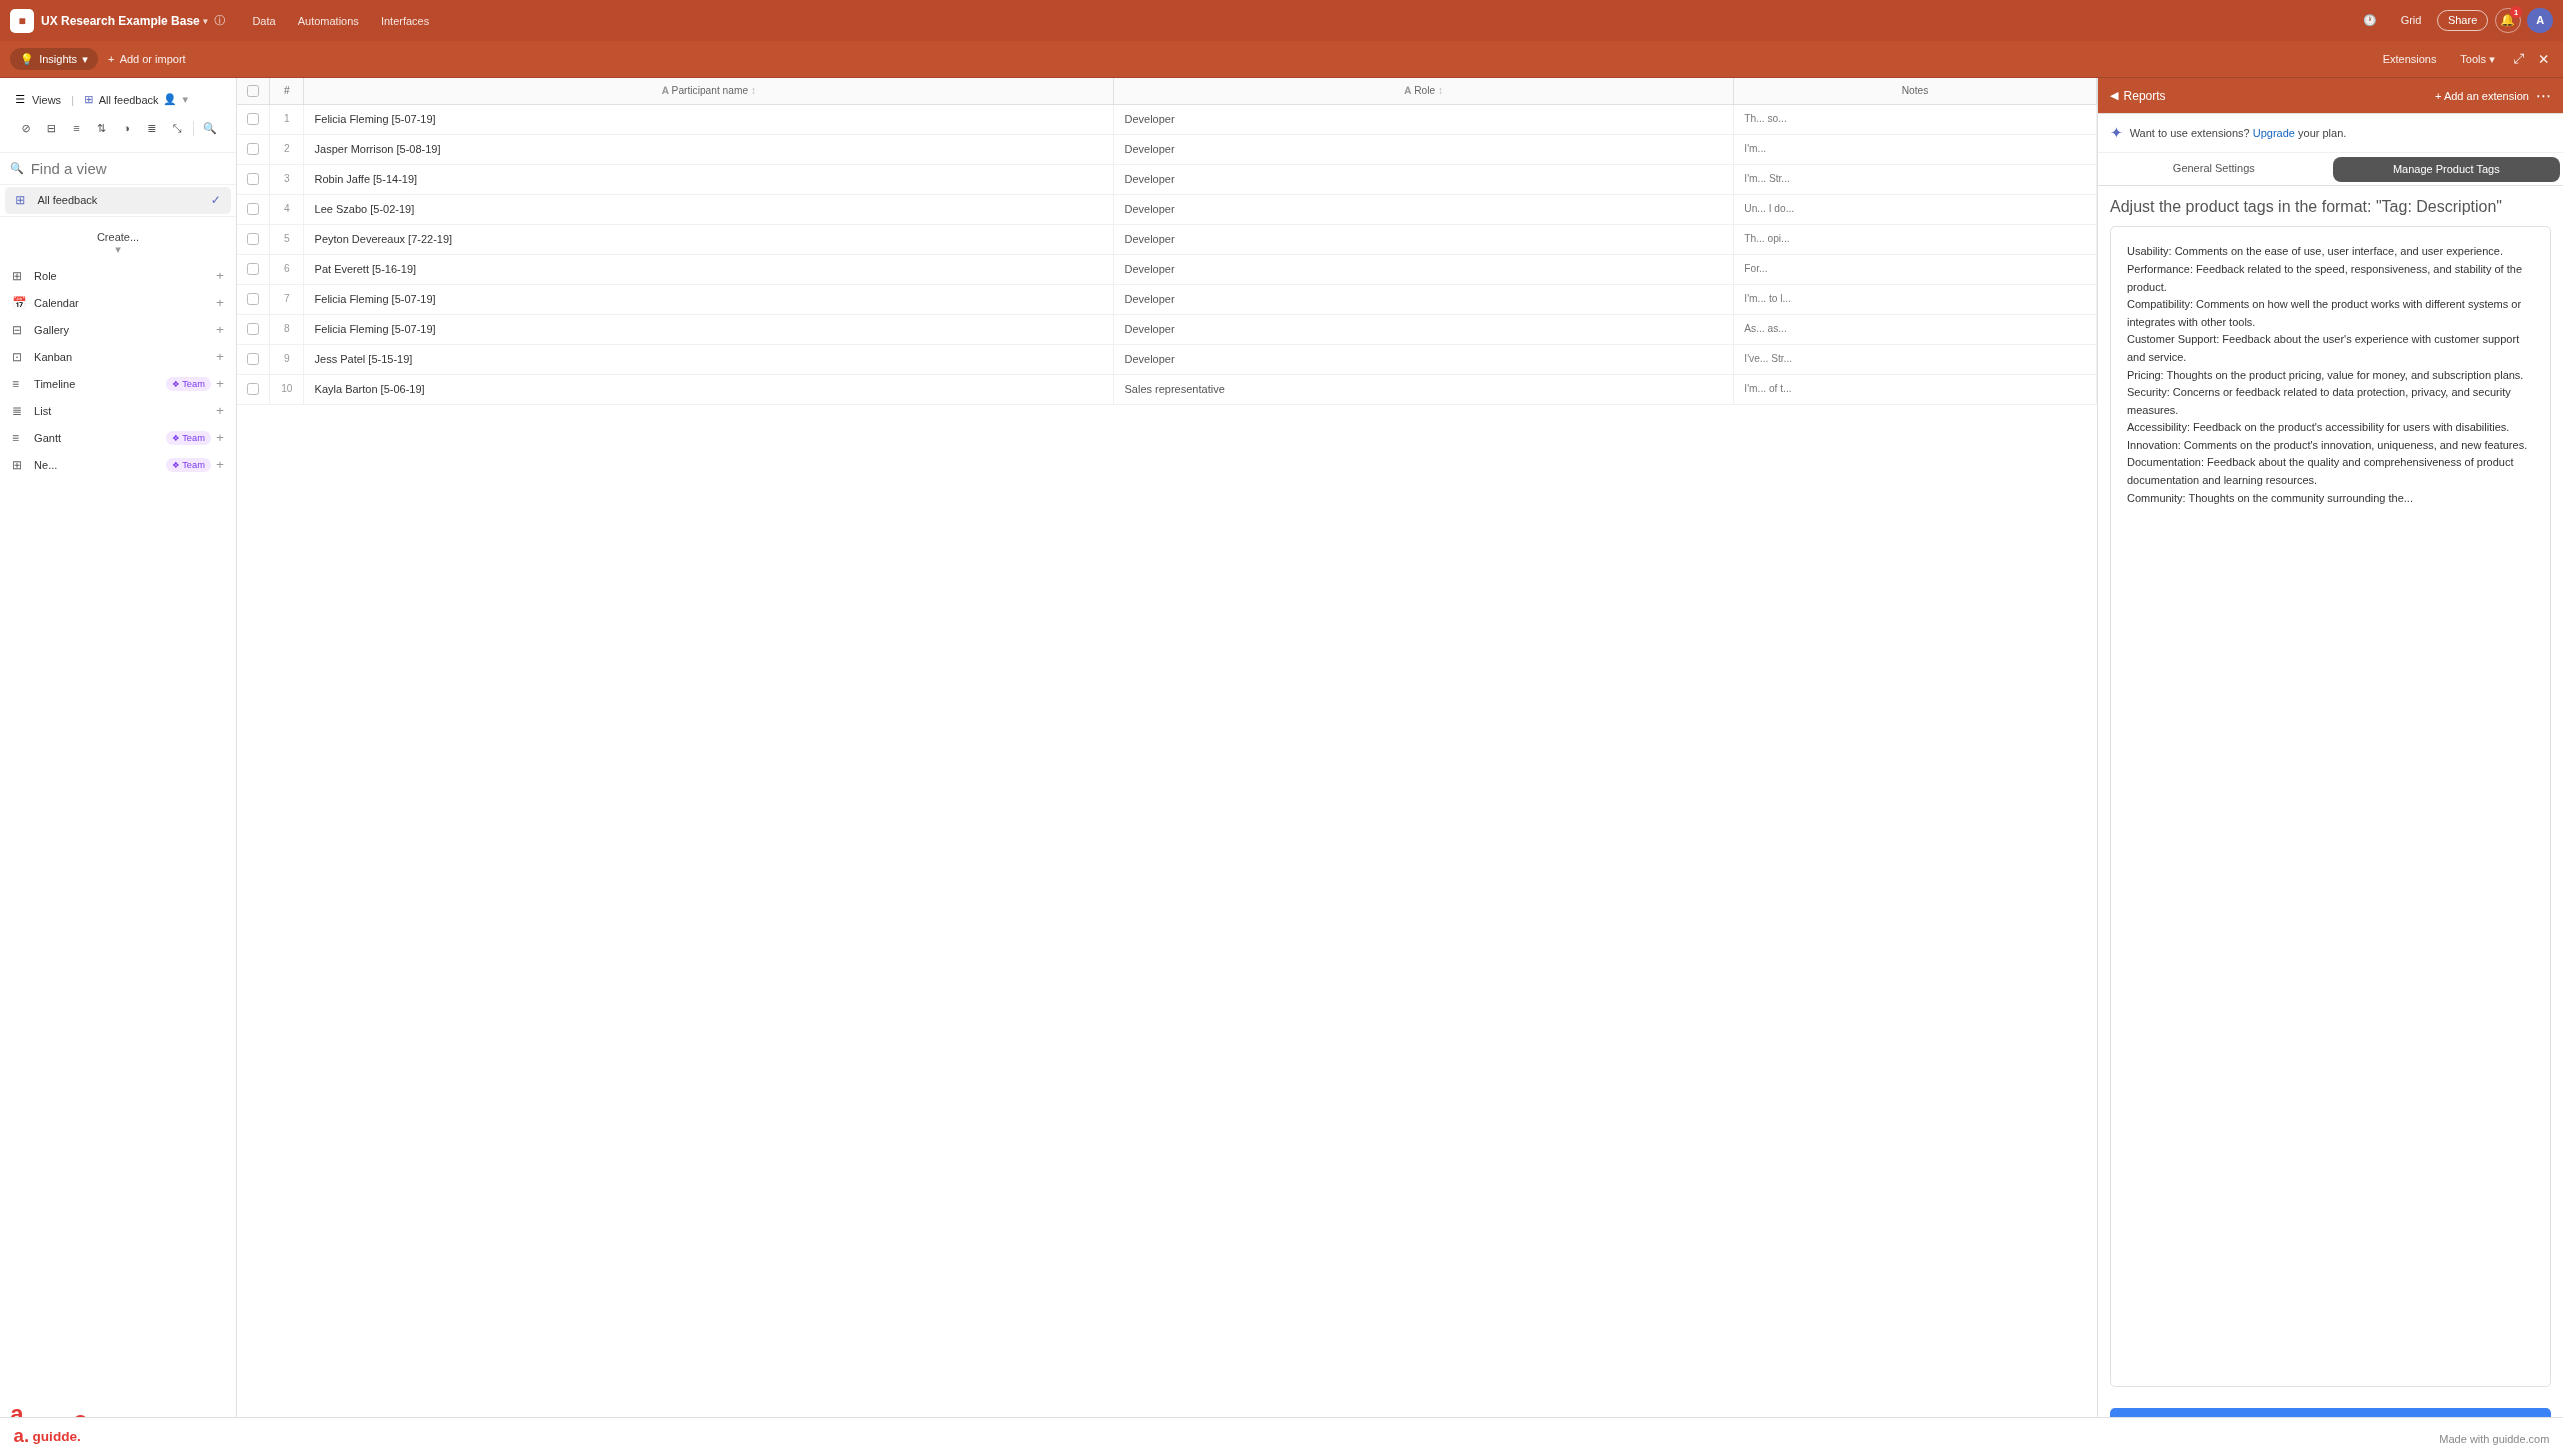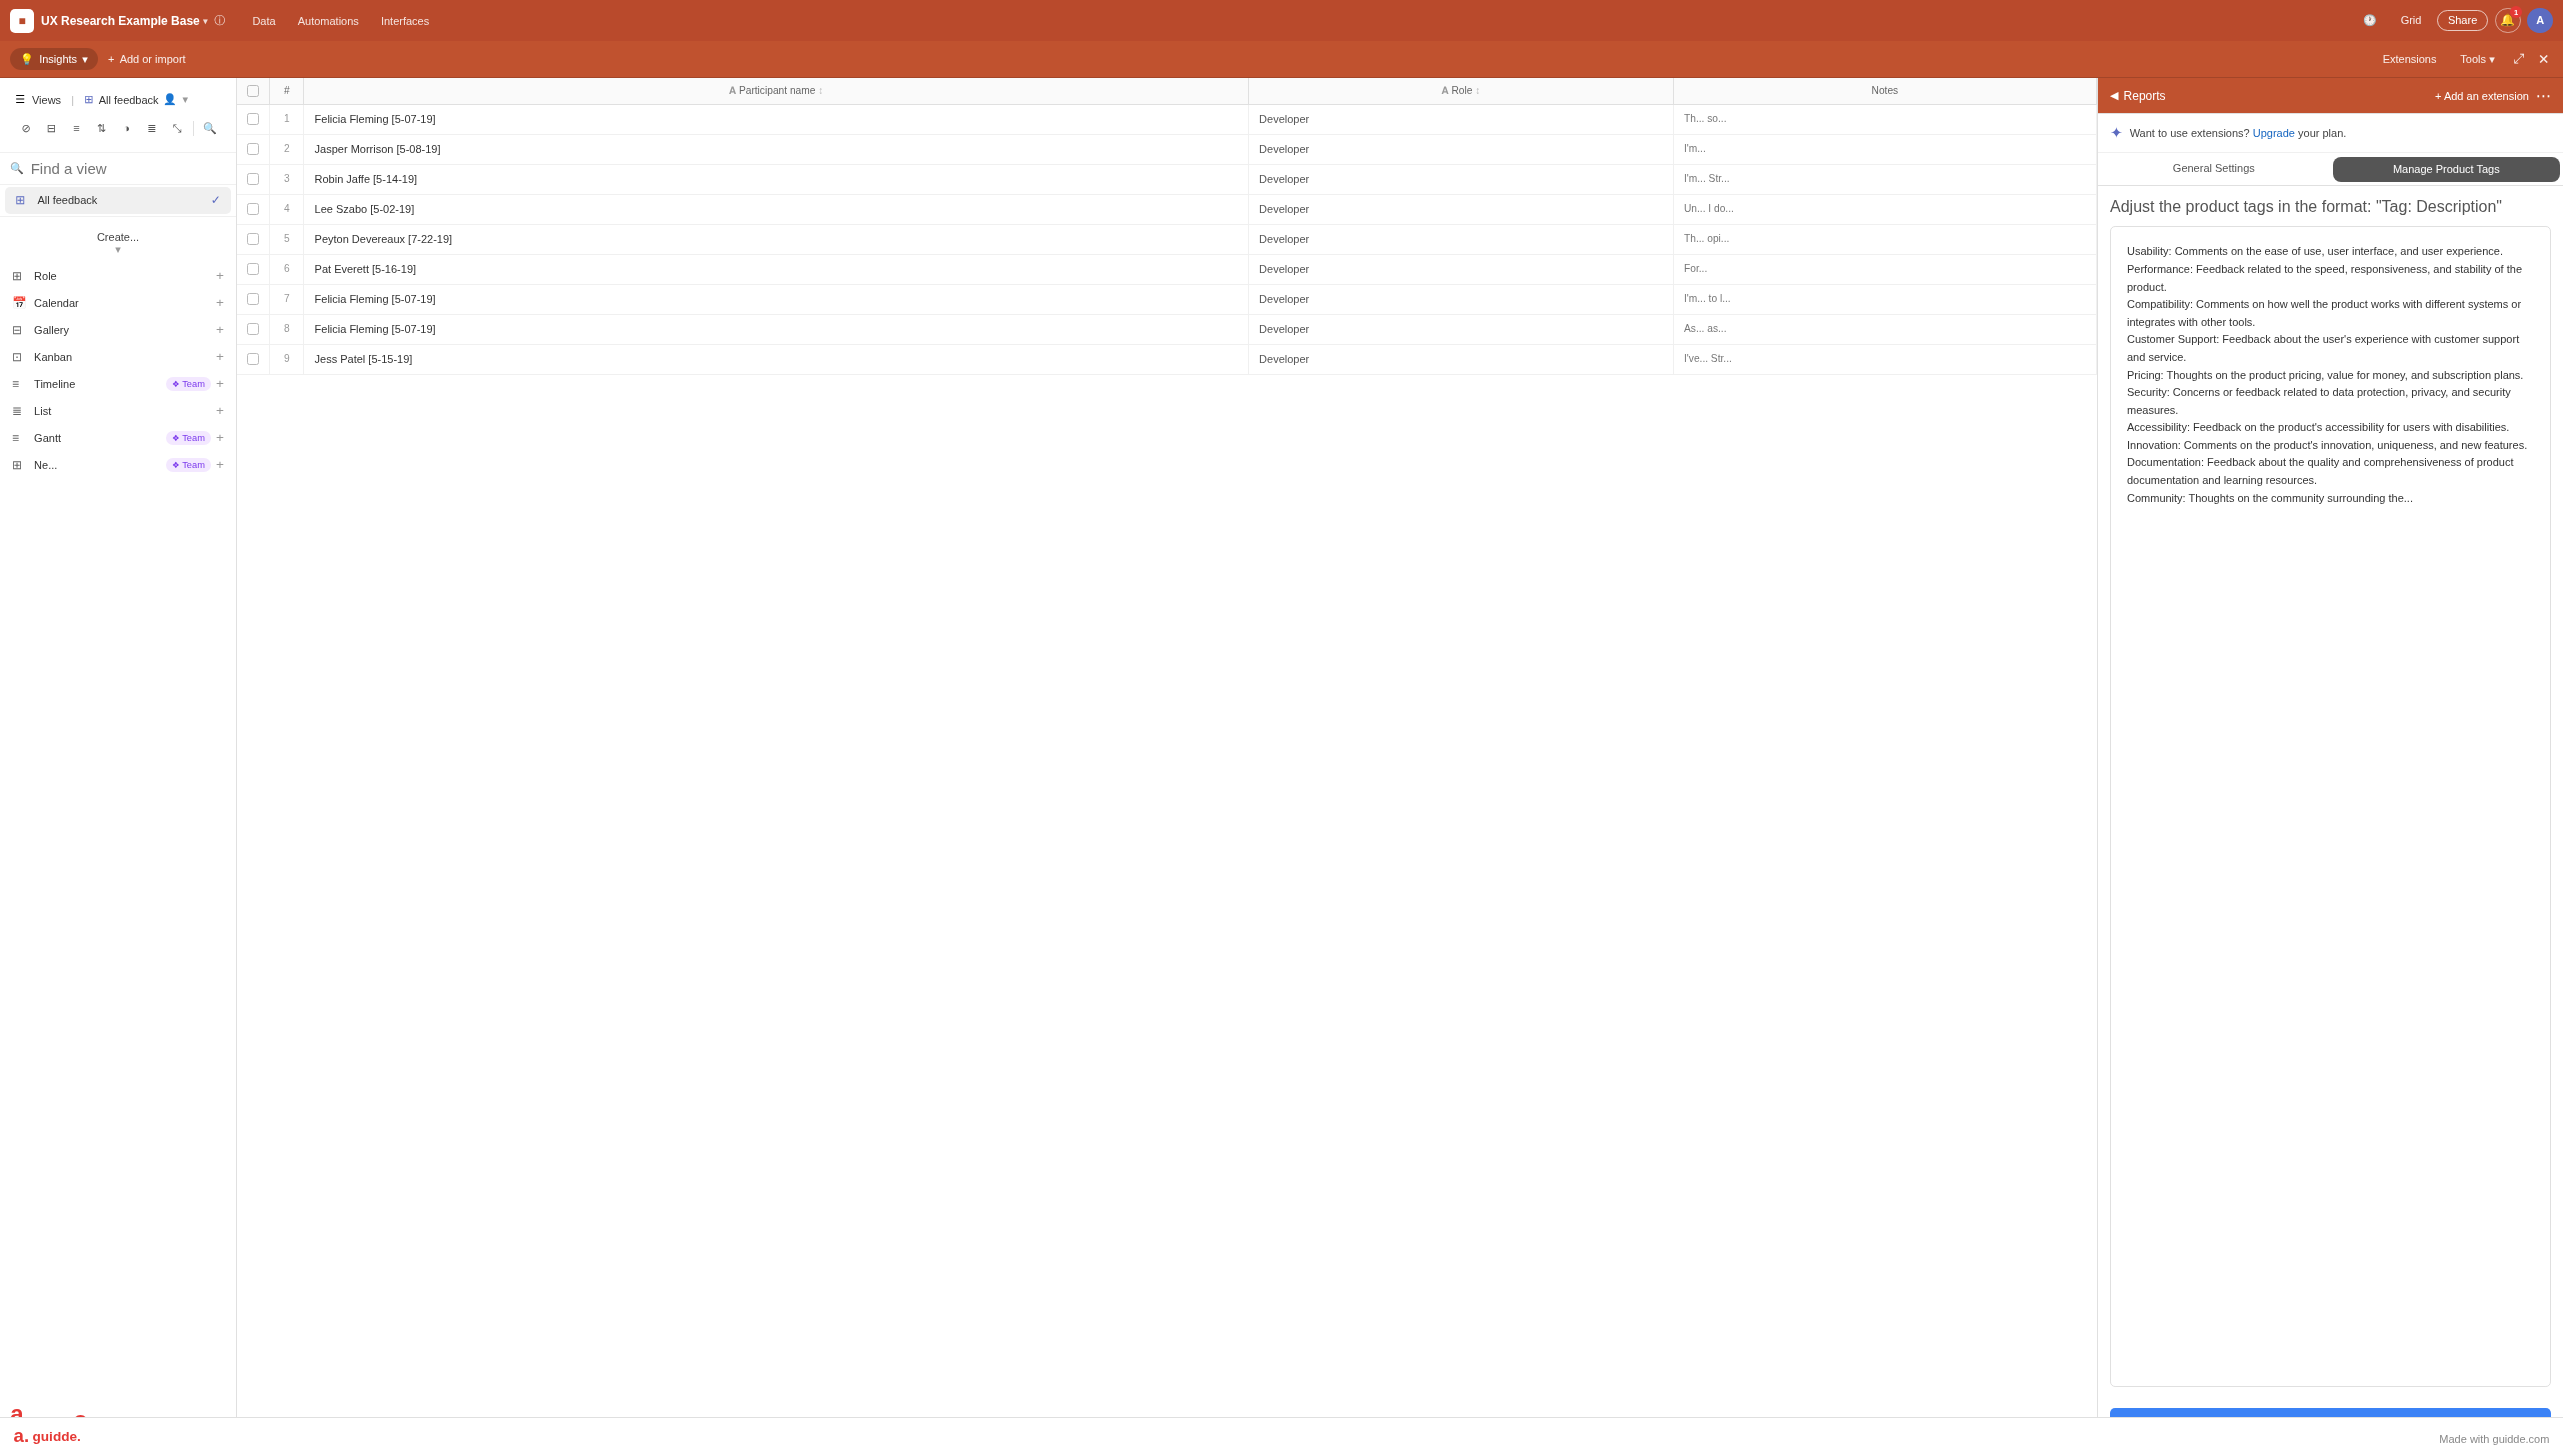--- a/index.html
+++ b/index.html
@@ -621,20 +621,29 @@
     </tr>
             <tr>
       <td>
                 <div class="checkbox"></div>
               </td>
       <td class="row-num">9</td>
       <td class="participant-name">Jess Patel [5-15-19]</td>
       <td class="role-badge">Developer</td>
       <td class="preview-text">I've... Str...</td>
     </tr>
+            <tr>
+      <td>
+                <div class="checkbox"></div>
+              </td>
+      <td class="row-num">10</td>
+      <td class="participant-name">Kayla Barton [5-06-19]</td>
+      <td class="role-badge">Sales representative</td>
+      <td class="preview-text">I'm... of t...</td>
+    </tr>
           </tbody>
       </table>
     </div>
   </div>
 
   <div class="right-panel">
 
     <div class="panel-header">
       <div class="panel-header-left">
         <span>◀</span>

